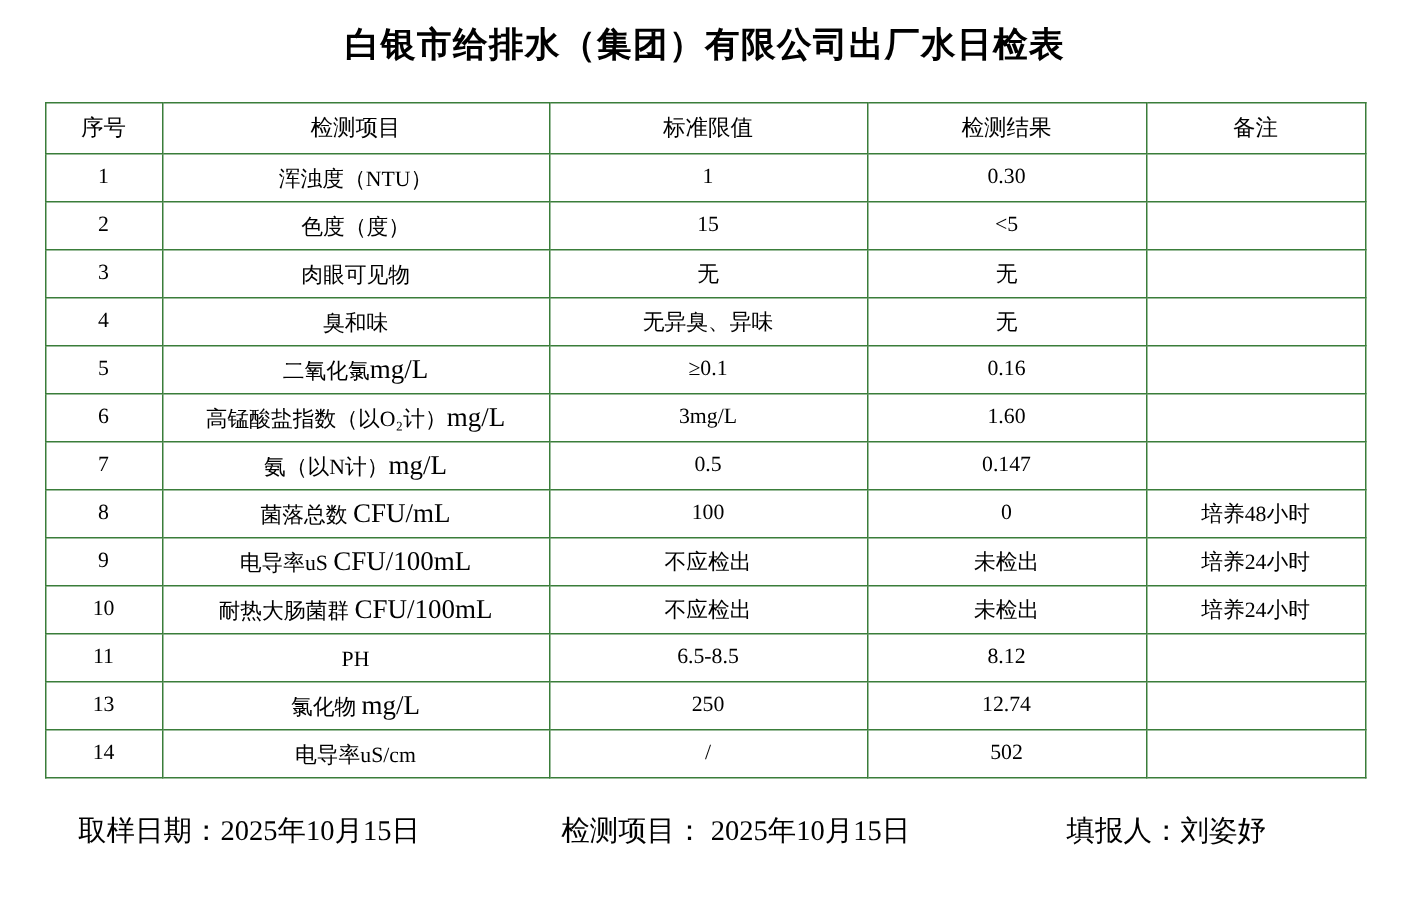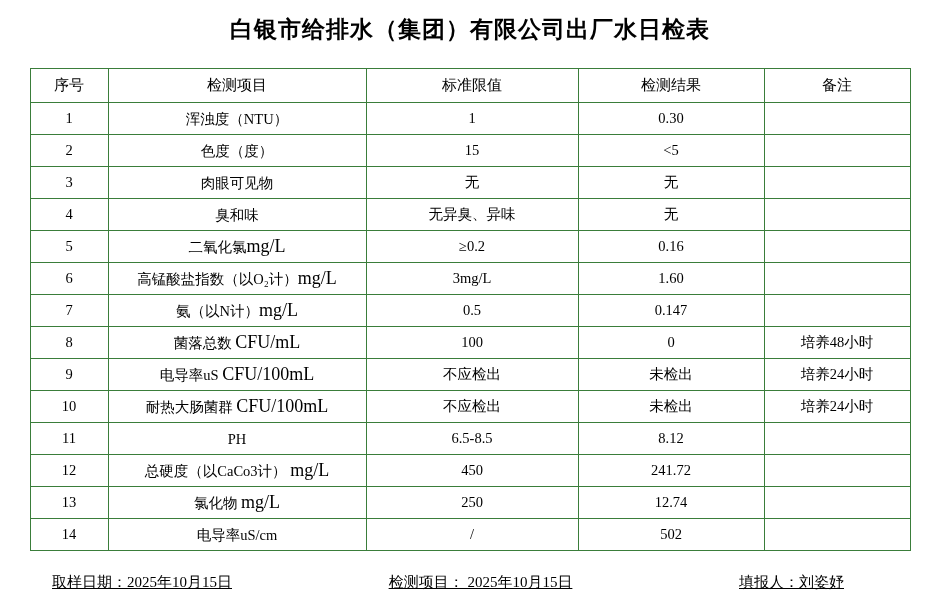--- a/index.html
+++ b/index.html
@@ -63,23 +63,22 @@
   .small-unit {
     font-size: 18px;
   }
   .footer {
     margin: 0 auto;
     width: 880px;
     display: flex;
     justify-content: space-between;
     align-items: flex-start;
     padding-top: 11px;
-    font-size: 15px;
+    font-size: 19px;
     box-sizing: border-box;
-    text-decoration: underline;
   }
   .footer .f-left { padding-left: 22px; }
   .footer .f-mid { padding-left: 10px; }
   .footer .f-right { padding-right: 66px; margin-left: 20px; }
 </style>
 </head>
 <body>
 
 <div class="page">
 
@@ -127,21 +126,21 @@
       <tr>
         <td>4</td>
         <td class="item-cell"><span>臭和味</span><span class="small-unit"></span></td>
         <td>无异臭、异味</td>
         <td>无</td>
         <td></td>
       </tr>
       <tr>
         <td>5</td>
         <td class="item-cell"><span>二氧化氯</span><span class="small-unit">mg/L</span></td>
-        <td>≥0.2</td>
+        <td>≥0.1</td>
         <td>0.16</td>
         <td></td>
       </tr>
       <tr>
         <td>6</td>
         <td class="item-cell"><span>高锰酸盐指数（以O₂计）</span><span class="small-unit">mg/L</span></td>
         <td>3mg/L</td>
         <td>1.60</td>
         <td></td>
       </tr>
@@ -174,27 +173,20 @@
         <td>培养24小时</td>
       </tr>
       <tr>
         <td>11</td>
         <td class="item-cell"><span>PH</span><span class="small-unit"></span></td>
         <td>6.5-8.5</td>
         <td>8.12</td>
         <td></td>
       </tr>
       <tr>
-        <td>12</td>
-        <td class="item-cell"><span>总硬度（以CaCo3计）</span> <span class="small-unit">mg/L</span></td>
-        <td>450</td>
-        <td>241.72</td>
-        <td></td>
-      </tr>
-      <tr>
         <td>13</td>
         <td class="item-cell"><span>氯化物</span> <span class="small-unit">mg/L</span></td>
         <td>250</td>
         <td>12.74</td>
         <td></td>
       </tr>
       <tr>
         <td>14</td>
         <td class="item-cell"><span>电导率uS/cm</span><span class="small-unit"></span></td>
         <td>/</td>

